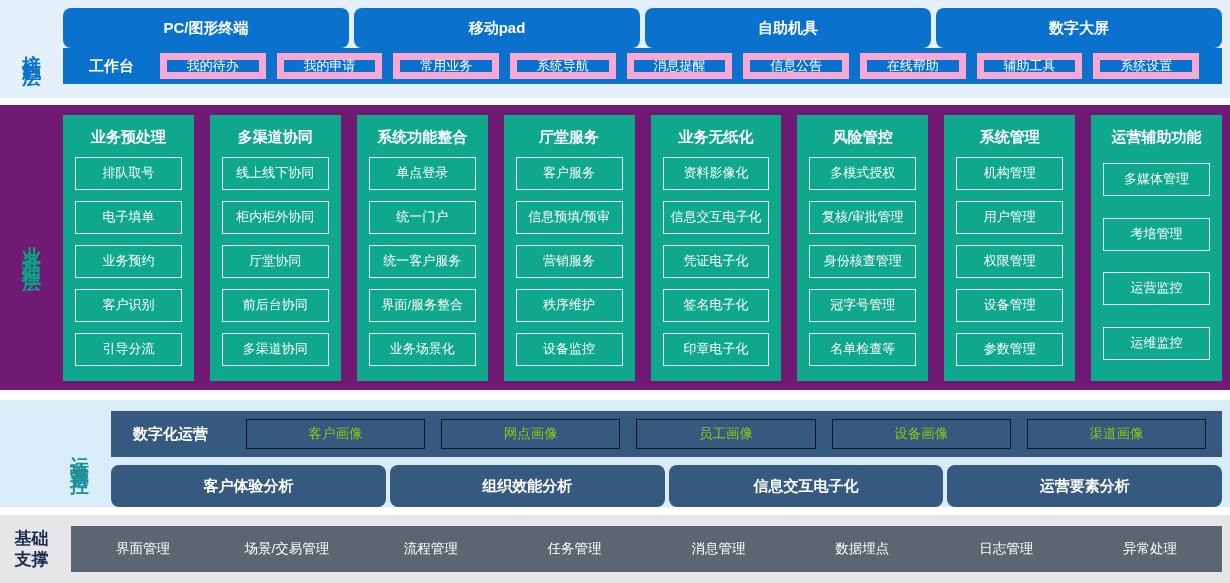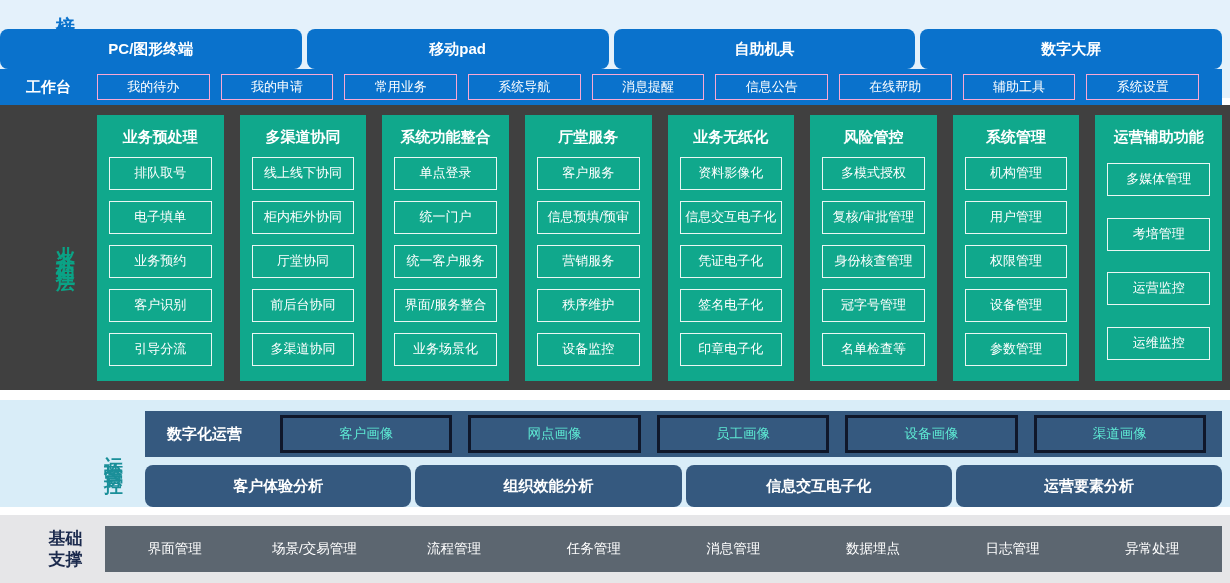--- a/index.html
+++ b/index.html
@@ -2,67 +2,67 @@
 <html><head>
 <meta charset="utf-8">
 <style>
   * { box-sizing: border-box; margin: 0; padding: 0; }
   html, body { width: 1230px; height: 583px; background: #ffffff; overflow: hidden; }
   body { font-family: "Liberation Sans", "DejaVu Sans", sans-serif; }
 
   .band { display: flex; width: 1230px; }
   .side-label {
     width: 63px; display: flex; align-items: center; justify-content: center;
-    font-weight: bold; flex: none; margin-left: 34px;
+    font-weight: bold; flex: none;
   }
   .v-text { writing-mode: vertical-lr; text-orientation: upright; letter-spacing: 7px; }
   .band-content { flex: 1; min-width: 0; }
 
   
-  .band-contact { height: 98px; background: #e4f1fb; margin-bottom: 7px; flex-direction: column; }
+  .band-contact { height: 98px; background: #e4f1fb; margin-bottom: 7px; }
   .band-contact .side-label { color: #0a72cc; font-size: 19px; }
   .band-contact .band-content { padding: 8px 8px 0 0; }
   .channel-row { display: flex; gap: 5px; height: 40px; }
   .channel-btn {
     flex: 1; background: #0a72cc; border-radius: 8px; color: #fff;
     font-weight: bold; font-size: 15px;
     display: flex; align-items: center; justify-content: center; cursor: pointer;
   }
   .workbench-bar {
     margin-top: 0; height: 36px; background: #0a72cc;
     display: flex; align-items: center; padding-right: 12px;
   }
   .workbench-label { color: #fff; font-weight: bold; font-size: 15px; padding: 0 26px; flex: none; }
   .wb-btn {
-    flex: 1; height: 26px; border: 1px solid #f9a8d4; color: #fff; font-size: 13px;
+    flex: 1; height: 26px; border: 7px solid #f9a8d4; color: #fff; font-size: 13px;
     display: flex; align-items: center; justify-content: center; margin-right: 11px; cursor: pointer;
   }
 
   
-  .band-process { height: 285px; background: #404040; margin-bottom: 10px; }
+  .band-process { height: 285px; background: #701a75; margin-bottom: 10px; }
   .band-process .side-label { color: #0aa386; font-size: 19px; }
   .band-process .band-content { padding: 10px 8px 9px 0; }
   .columns { display: flex; gap: 16px; height: 100%; }
   .pcol { flex: 1; background: #10a88c; padding: 4px 12px 10px; display: flex; flex-direction: column; }
   .pcol-title { color: #fff; font-weight: bold; font-size: 15px; text-align: center; padding: 9px 0 5px; flex: none; }
   .pcol-items { flex: 1; display: flex; flex-direction: column; justify-content: space-around; }
   .pcol-item {
     min-height: 33px; border: 1px solid #e9f7f3; color: #fff; font-size: 13px;
     display: flex; align-items: center; justify-content: center; text-align: center;
     line-height: 1.15; padding: 1px 2px; cursor: pointer;
   }
 
   
   .band-operations { height: 107px; background: #d9edf8; margin-bottom: 8px; padding-left: 48px; }
   .band-operations .side-label { color: #1a8f99; font-size: 19px; }
   .band-operations .band-content { padding: 11px 8px 0 0; }
   .digital-bar { height: 46px; background: #35597f; display: flex; align-items: center; padding-right: 16px; }
   .digital-label { color: #fff; font-weight: bold; font-size: 15px; padding: 0 22px; flex: none; }
   .digital-btn {
-    flex: 1; height: 38px; border: 3px solid #0f172a; color: #5eead4; font-size: 13.5px;
+    flex: 1; height: 30px; border: 1px solid #0f172a; color: #84cc16; font-size: 13.5px;
     display: flex; align-items: center; justify-content: center; margin-left: 16px; cursor: pointer;
   }
   .analysis-row { margin-top: 8px; display: flex; gap: 4px; height: 42px; }
   .analysis-btn {
     flex: 1; background: #35597f; border-radius: 8px; color: #fff; font-weight: bold; font-size: 15px;
     display: flex; align-items: center; justify-content: center; cursor: pointer; text-align: right;
   }
 
   
   .band-foundation { height: 68px; background: #e6e6e8; }

